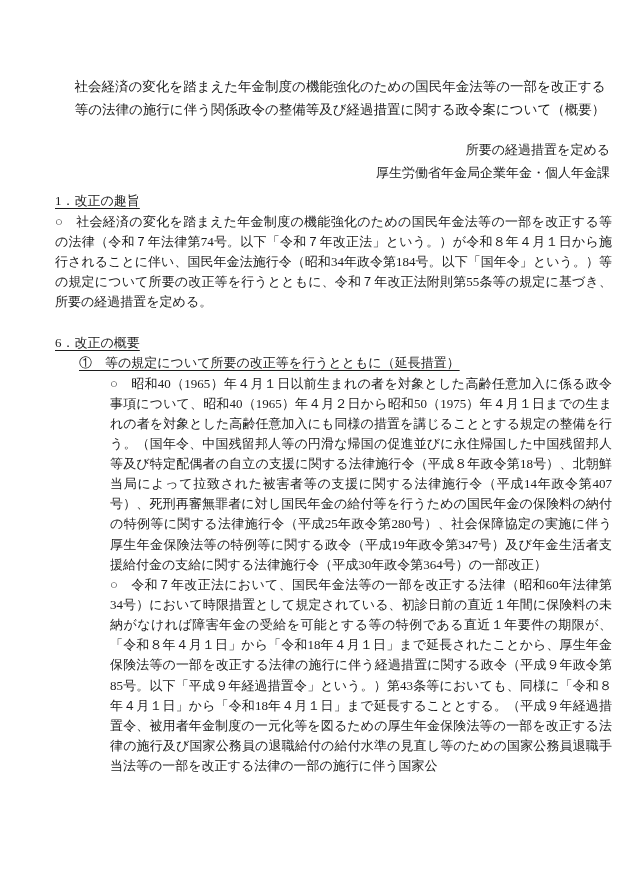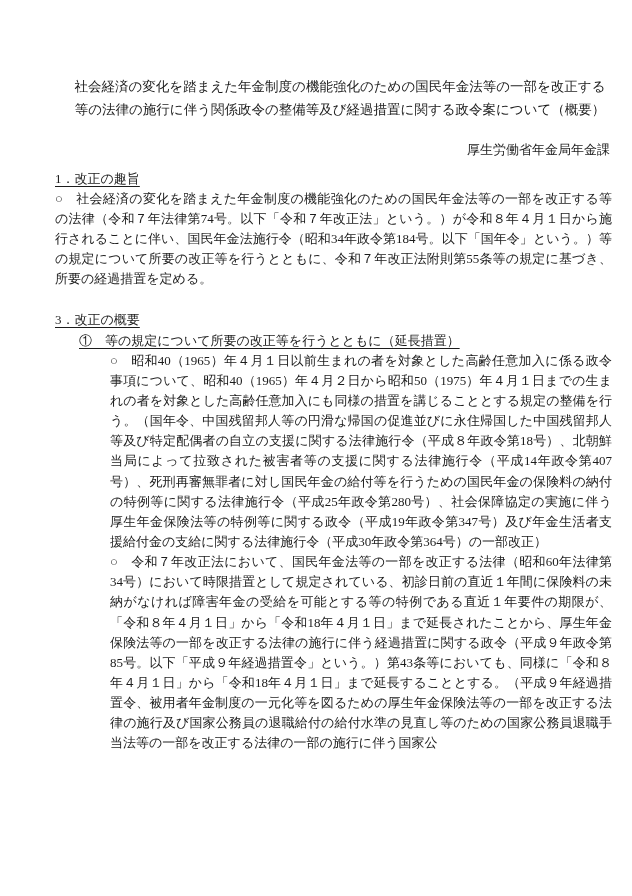--- a/index.html
+++ b/index.html
@@ -71,33 +71,34 @@
   }
 </style>
 </head>
 <body>
 
 <div class="page">
 
   <div class="doc-title">社会経済の変化を踏まえた年金制度の機能強化のための国民年金法等の一部を改正する等の法律の施行に伴う関係政令の整備等及び経過措置に関する政令案について（概要）</div>
 
   <div class="byline">
-    <div>厚生労働省年金局年金課</div>
+    <div>所要の経過措置を定める</div>
+    <div>厚生労働省年金局企業年金・個人年金課</div>
   </div>
 
   <div class="sec-heading">
     <span class="u">1．改正の趣旨</span>
   </div>
 
   <div class="para-l1">
     <span class="bullet">○</span><span>社会経済の変化を踏まえた年金制度の機能強化のための国民年金法等の一部を改正する等の法律（令和７年法律第74号。以下「令和７年改正法」という。）が令和８年４月１日から施行されることに伴い、国民年金法施行令（昭和34年政令第184号。以下「国年令」という。）等の規定について所要の改正等を行うとともに、令和７年改正法附則第55条等の規定に基づき、所要の経過措置を定める。</span>
   </div>
 
   <div class="sec-heading sec2-heading">
-    <span class="u">3．改正の概要</span>
+    <span class="u">6．改正の概要</span>
   </div>
 
 
   <div class="item-heading">
     <span class="u">①　等の規定について所要の改正等を行うとともに（延長措置）</span>
   </div>
 
   <div class="para-l2">
     <span class="bullet">○</span><span>昭和40（1965）年４月１日以前生まれの者を対象とした高齢任意加入に係る政令事項について、昭和40（1965）年４月２日から昭和50（1975）年４月１日までの生まれの者を対象とした高齢任意加入にも同様の措置を講じることとする規定の整備を行う。（国年令、中国残留邦人等の円滑な帰国の促進並びに永住帰国した中国残留邦人等及び特定配偶者の自立の支援に関する法律施行令（平成８年政令第18号）、北朝鮮当局によって拉致された被害者等の支援に関する法律施行令（平成14年政令第407号）、死刑再審無罪者に対し国民年金の給付等を行うための国民年金の保険料の納付の特例等に関する法律施行令（平成25年政令第280号）、社会保障協定の実施に伴う厚生年金保険法等の特例等に関する政令（平成19年政令第347号）及び年金生活者支援給付金の支給に関する法律施行令（平成30年政令第364号）の一部改正）</span>
   </div>

